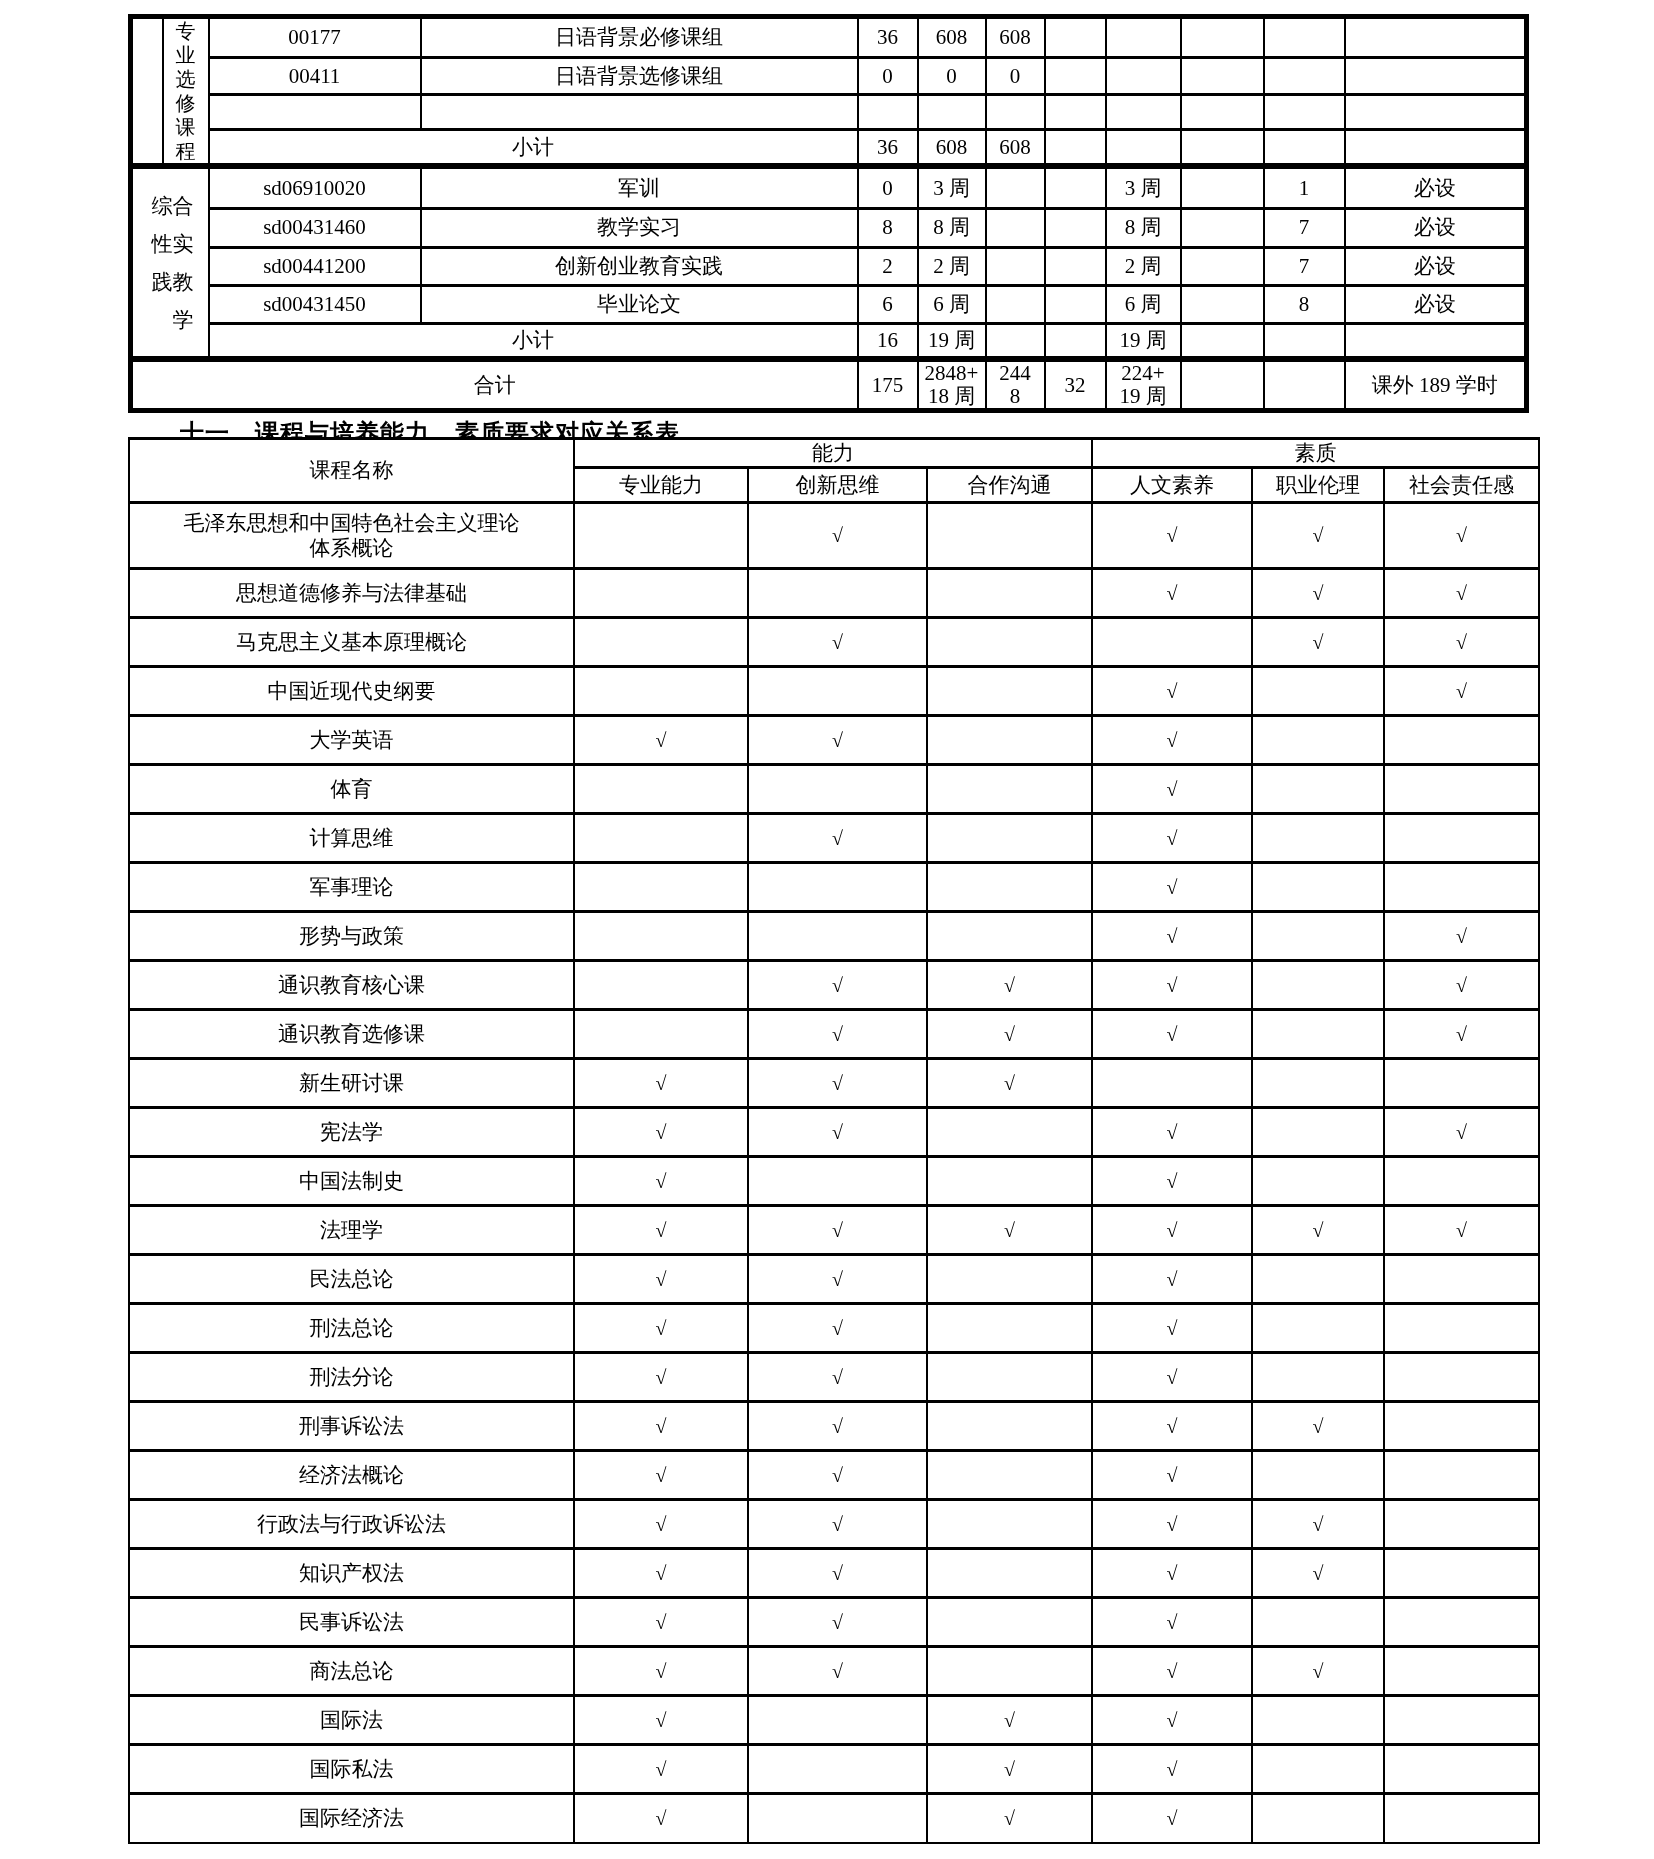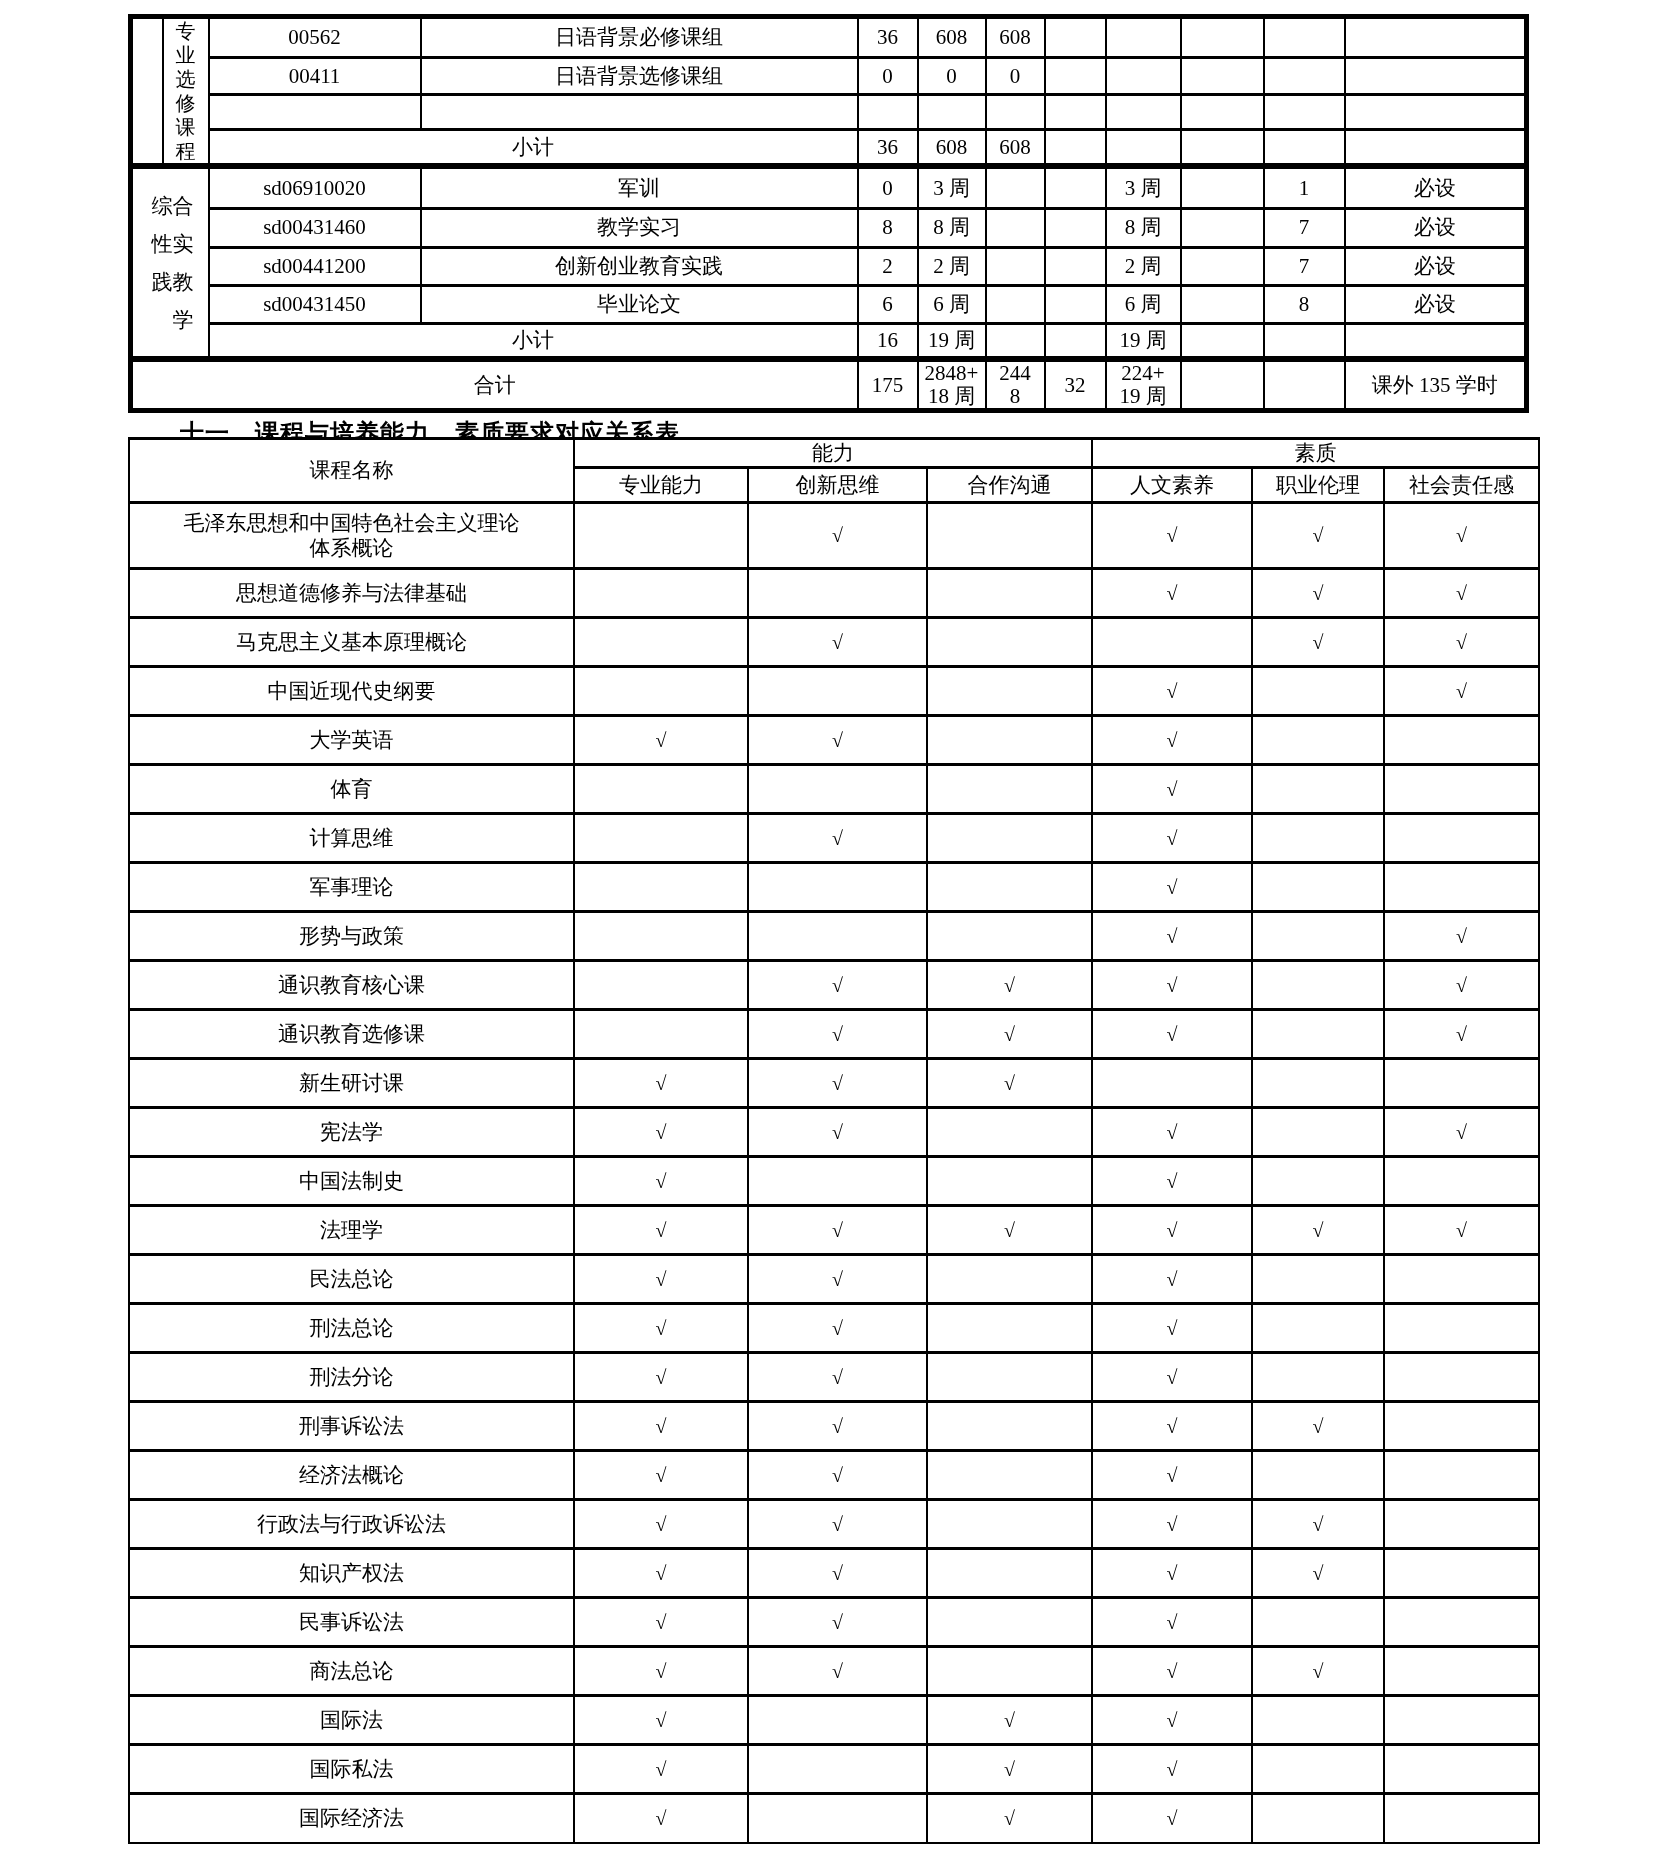--- a/index.html
+++ b/index.html
@@ -46,21 +46,21 @@
       <col style="width:61px">
     <col style="width:75px">
       <col style="width:83px">
       <col style="width:81px">
       <col style="width:182px">
   </colgroup>
   <tbody>
       <tr style="height:40px">
     <td rowspan="4"></td>
     <td rowspan="4" class="vert1">专业选修课程</td>
-    <td>00562</td>
+    <td>00177</td>
     <td>日语背景必修课组</td>
     <td>36</td>
     <td>608</td>
     <td>608</td>
     <td></td>
     <td></td>
     <td></td>
     <td></td>
     <td></td>
   </tr>
@@ -164,21 +164,21 @@
     <td>175</td>
     <td class="wrap">2848+
 18 周</td>
     <td class="wrap">244
 8</td>
     <td>32</td>
     <td class="wrap">224+
 19 周</td>
     <td></td>
     <td></td>
-    <td>课外 135 学时</td>
+    <td>课外 189 学时</td>
   </tr>
 </tbody>
   </table>
 
 <div id="page-title">十一、课程与培养能力、素质要求对应关系表</div>
 
 <table id="table2">
   <colgroup>
     <col style="width:445px">
       <col style="width:174px">

